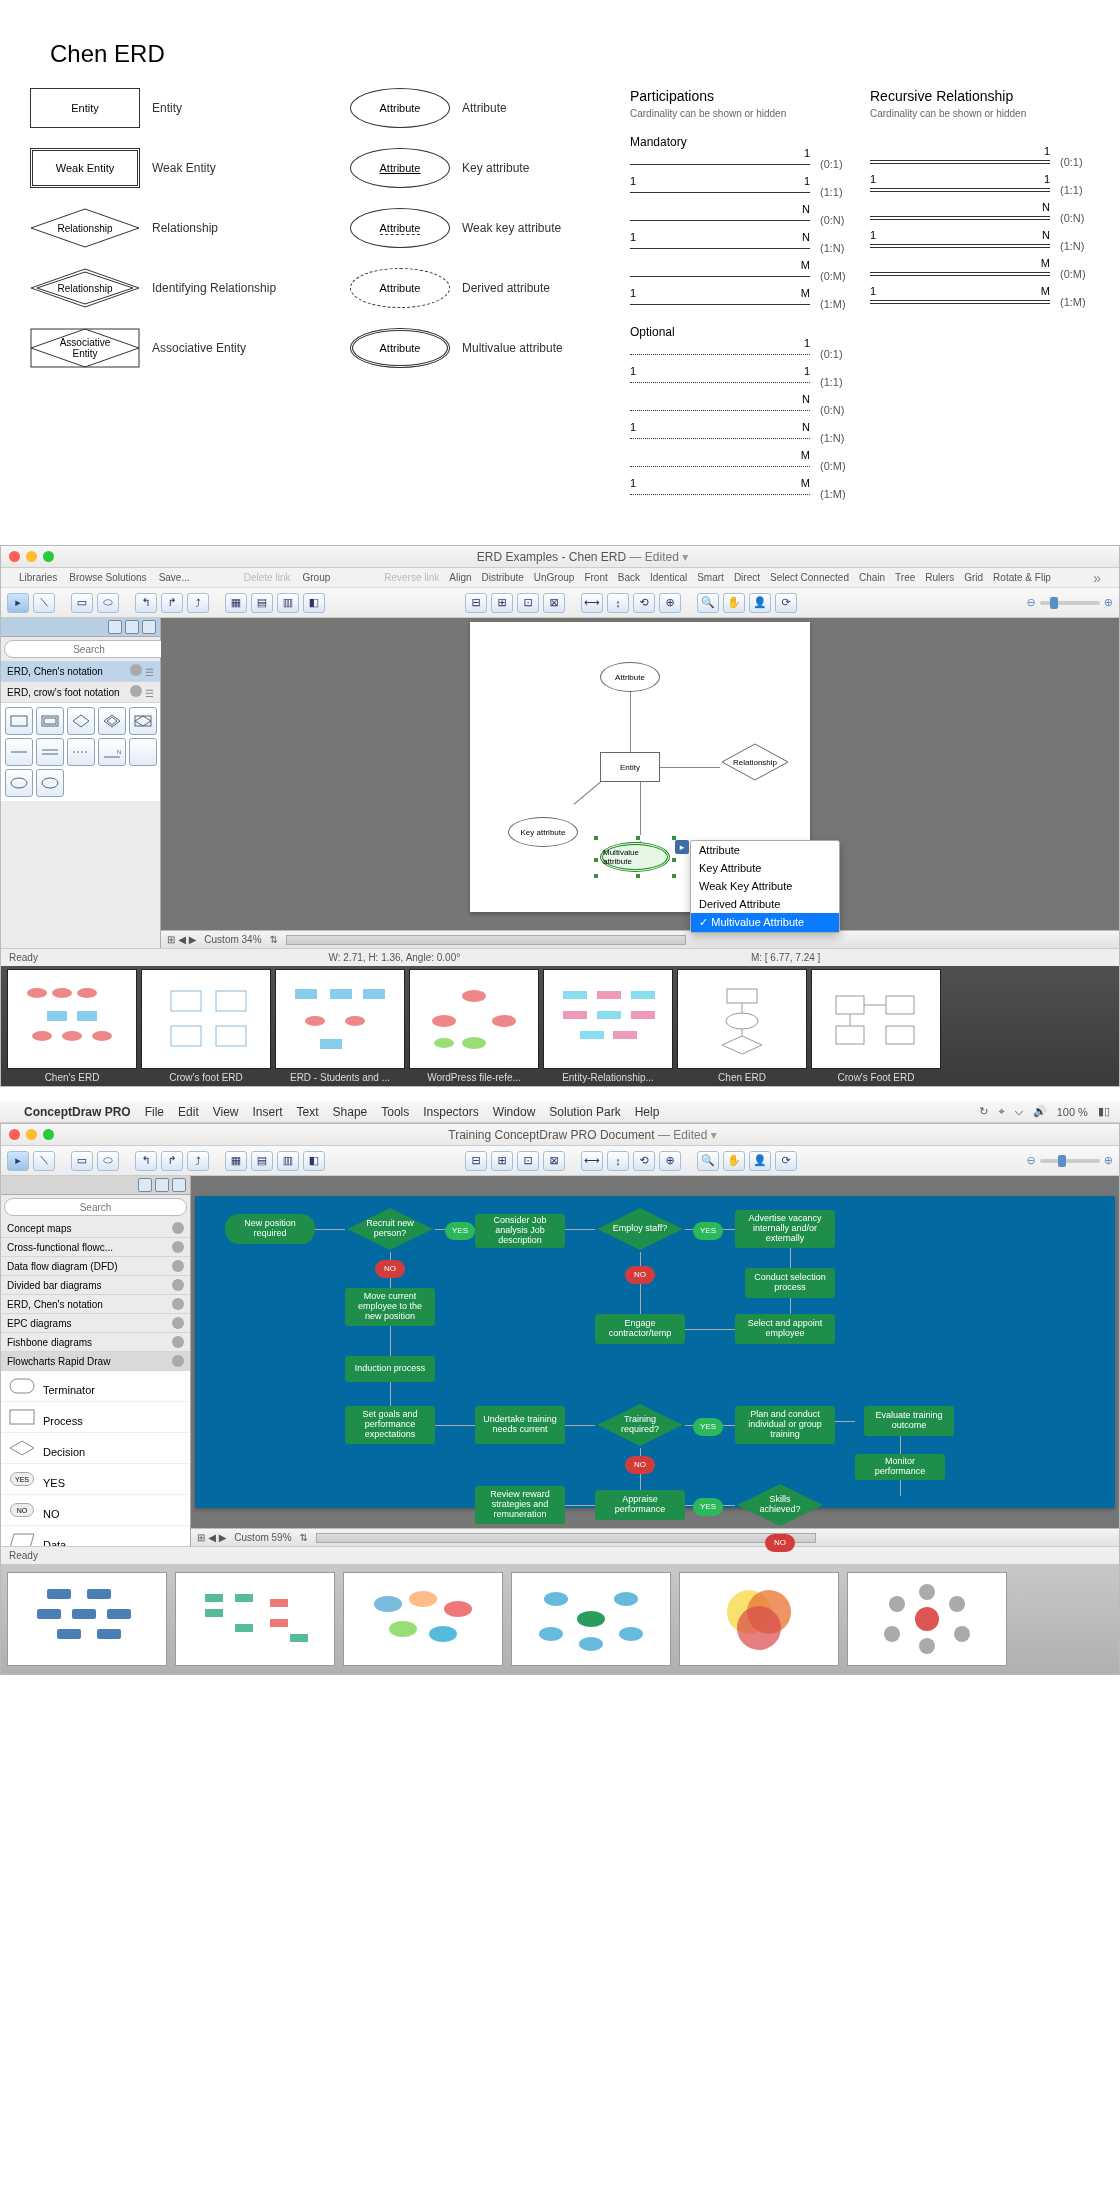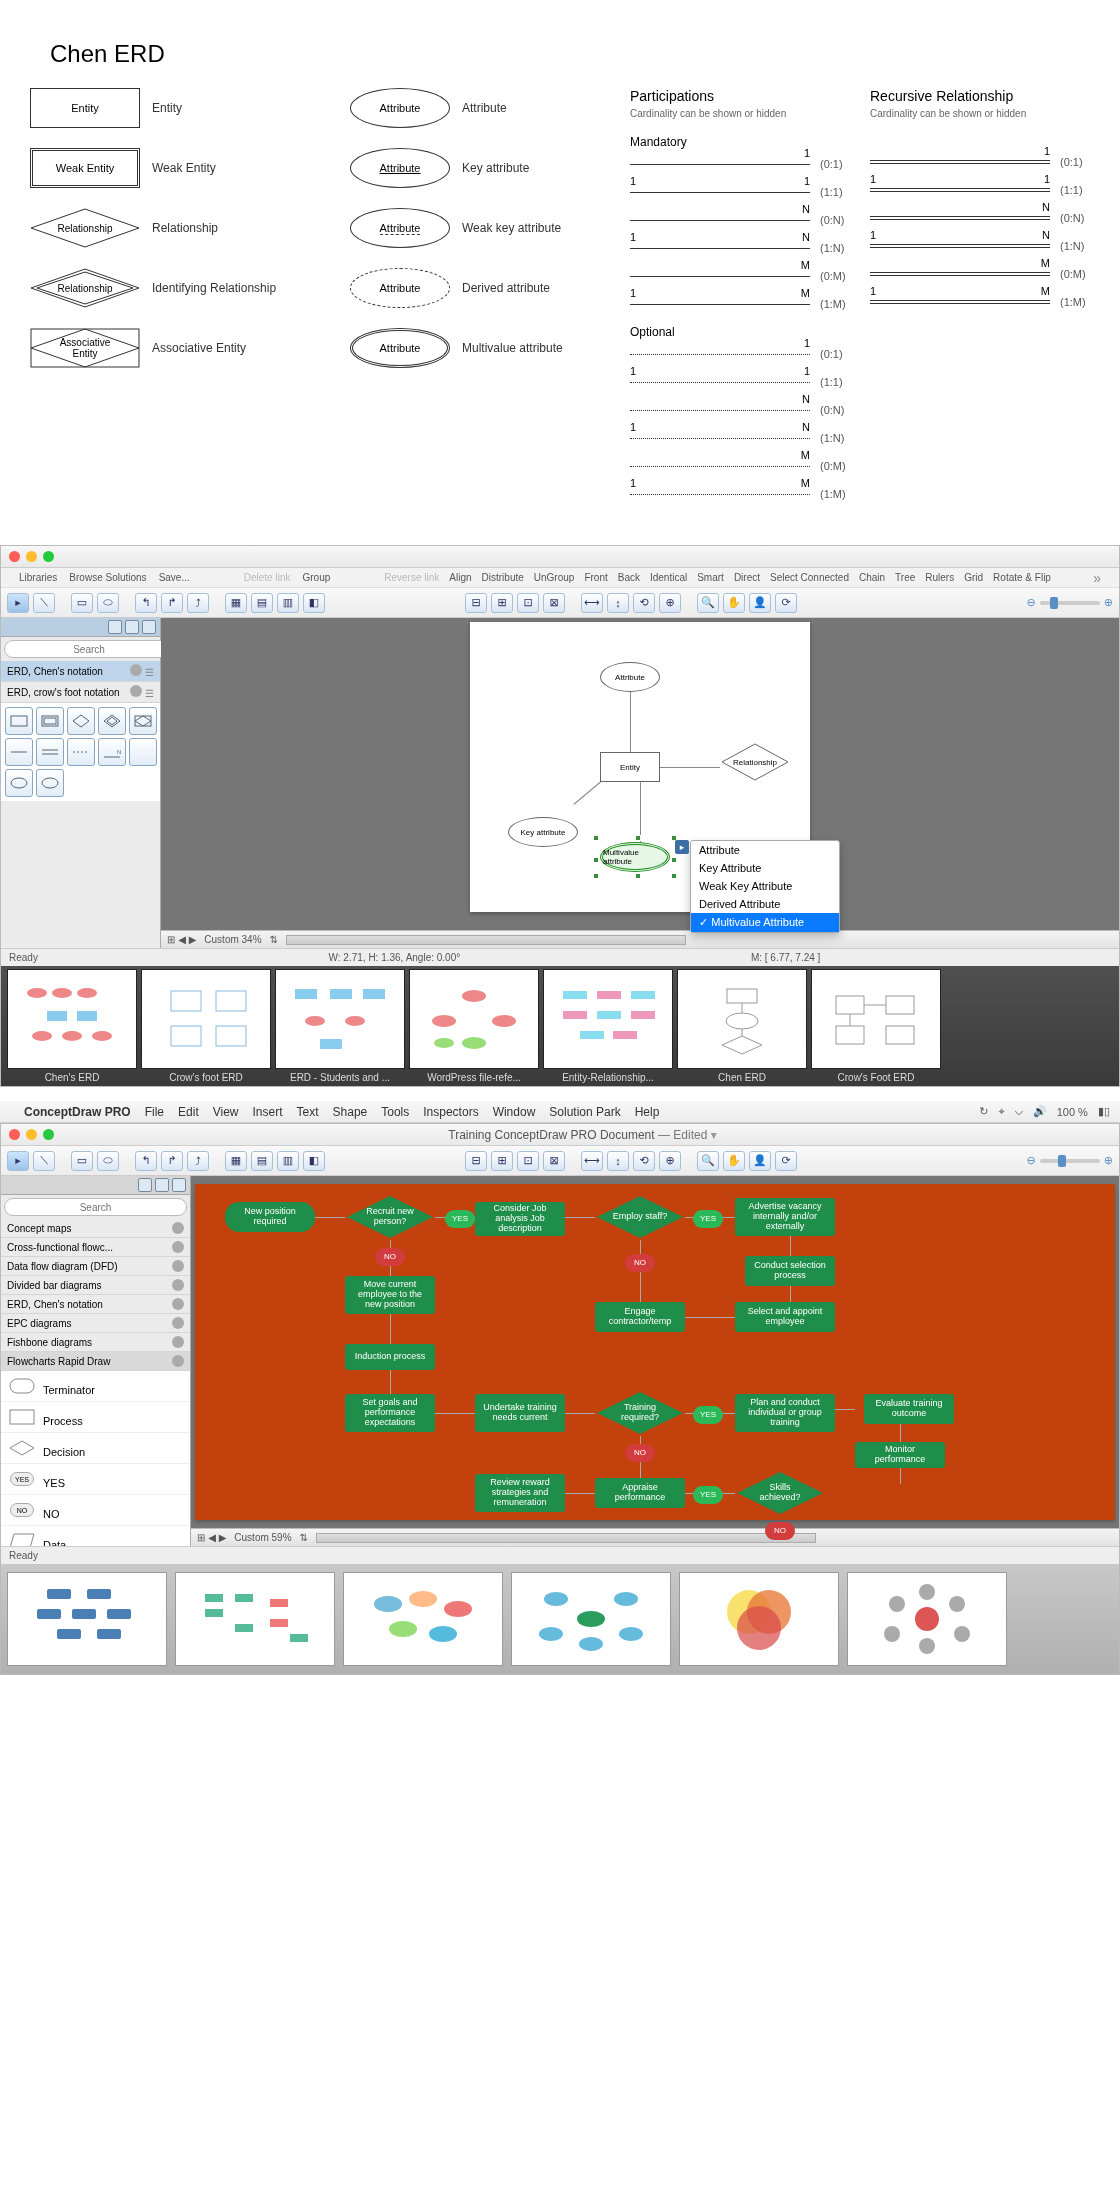--- a/index.html
+++ b/index.html
@@ -103,21 +103,21 @@
     .apple { font-size: 14px; }
 
     .sidebar2 { width: 190px; background: #ebebeb; border-right: 1px solid #aaa; display: flex; flex-direction: column; }
     .lib-list .sb-list-item { padding: 3px 6px; font-size: 10px; }
     .lib-list .sb-list-item.sel { background: #d9d9d9; }
     
     .stencil-list { background: #fff; flex: 1; overflow: auto; }
     .stencil-row { display: flex; align-items: flex-end; gap: 8px; padding: 5px 8px; border-bottom: 1px solid #eee; font-size: 11px; }
     .stencil-row .shp { width: 26px; height: 20px; display: flex; align-items: center; justify-content: center; }
     
-    .canvas2 { background: #c2410c; margin: 4px auto; flex:1; position: relative; box-shadow: 0 2px 4px rgba(0,0,0,.25); }
+    .canvas2 { background: #0369a1; margin: 16px auto; flex:1; position: relative; box-shadow: 0 2px 4px rgba(0,0,0,.25); }
     .fc-node { position: absolute; background: #1e8e4a; color: #fff; font-size: 9px; text-align: center; display: flex; align-items: center; justify-content: center; padding: 4px; border-radius: 3px; line-height: 1.1; }
     .fc-terminator { border-radius: 14px; }
     .fc-dec { background: transparent; }
     .fc-dec svg { position: absolute; top: 0; left: 0; width: 100%; height: 100%; }
     .fc-dec .txt { position: relative; z-index: 1; color: #fff; padding: 0 10px; }
     .fc-pill { width: 30px; height: 18px; border-radius: 9px; font-size: 8px; }
     .fc-yes { background: #2ab858; }
     .fc-no { background: #d23c3c; }
     .fc-line { position: absolute; background: #aaa; }
     
@@ -364,20 +364,21 @@
   </div>
 </div>
 
 <div class="app-window">
   <div class="titlebar">
     <div class="traffic">
         <div class="tr-r"></div>
         <div class="tr-y"></div>
         <div class="tr-g"></div>
       </div>
+    <div class="title-txt"><span>ERD Examples - Chen ERD</span> <span class="em">— Edited</span> <span style="color:#999">▾</span></div>
   </div>
   <div class="menubar">
     <span>Libraries</span>
     <span>Browse Solutions</span>
     <span>Save...</span>
     <span style="width:30px"></span>
     <span class="disabled">Delete link</span>
     <span>Group</span>
     <span style="width:30px"></span>
     <span id="mb3"><span class="disabled" style="margin-right:10px">Reverse link</span><span style="margin-right:10px">Align</span><span style="margin-right:10px">Distribute</span><span style="margin-right:10px">UnGroup</span><span style="margin-right:10px">Front</span><span style="margin-right:10px">Back</span><span style="margin-right:10px">Identical</span><span style="margin-right:10px">Smart</span><span style="margin-right:10px">Direct</span><span style="margin-right:10px">Select Connected</span><span style="margin-right:10px">Chain</span><span style="margin-right:10px">Tree</span><span style="margin-right:10px">Rulers</span><span style="margin-right:10px">Grid</span><span style="margin-right:10px">Rotate &amp; Flip</span></span>

